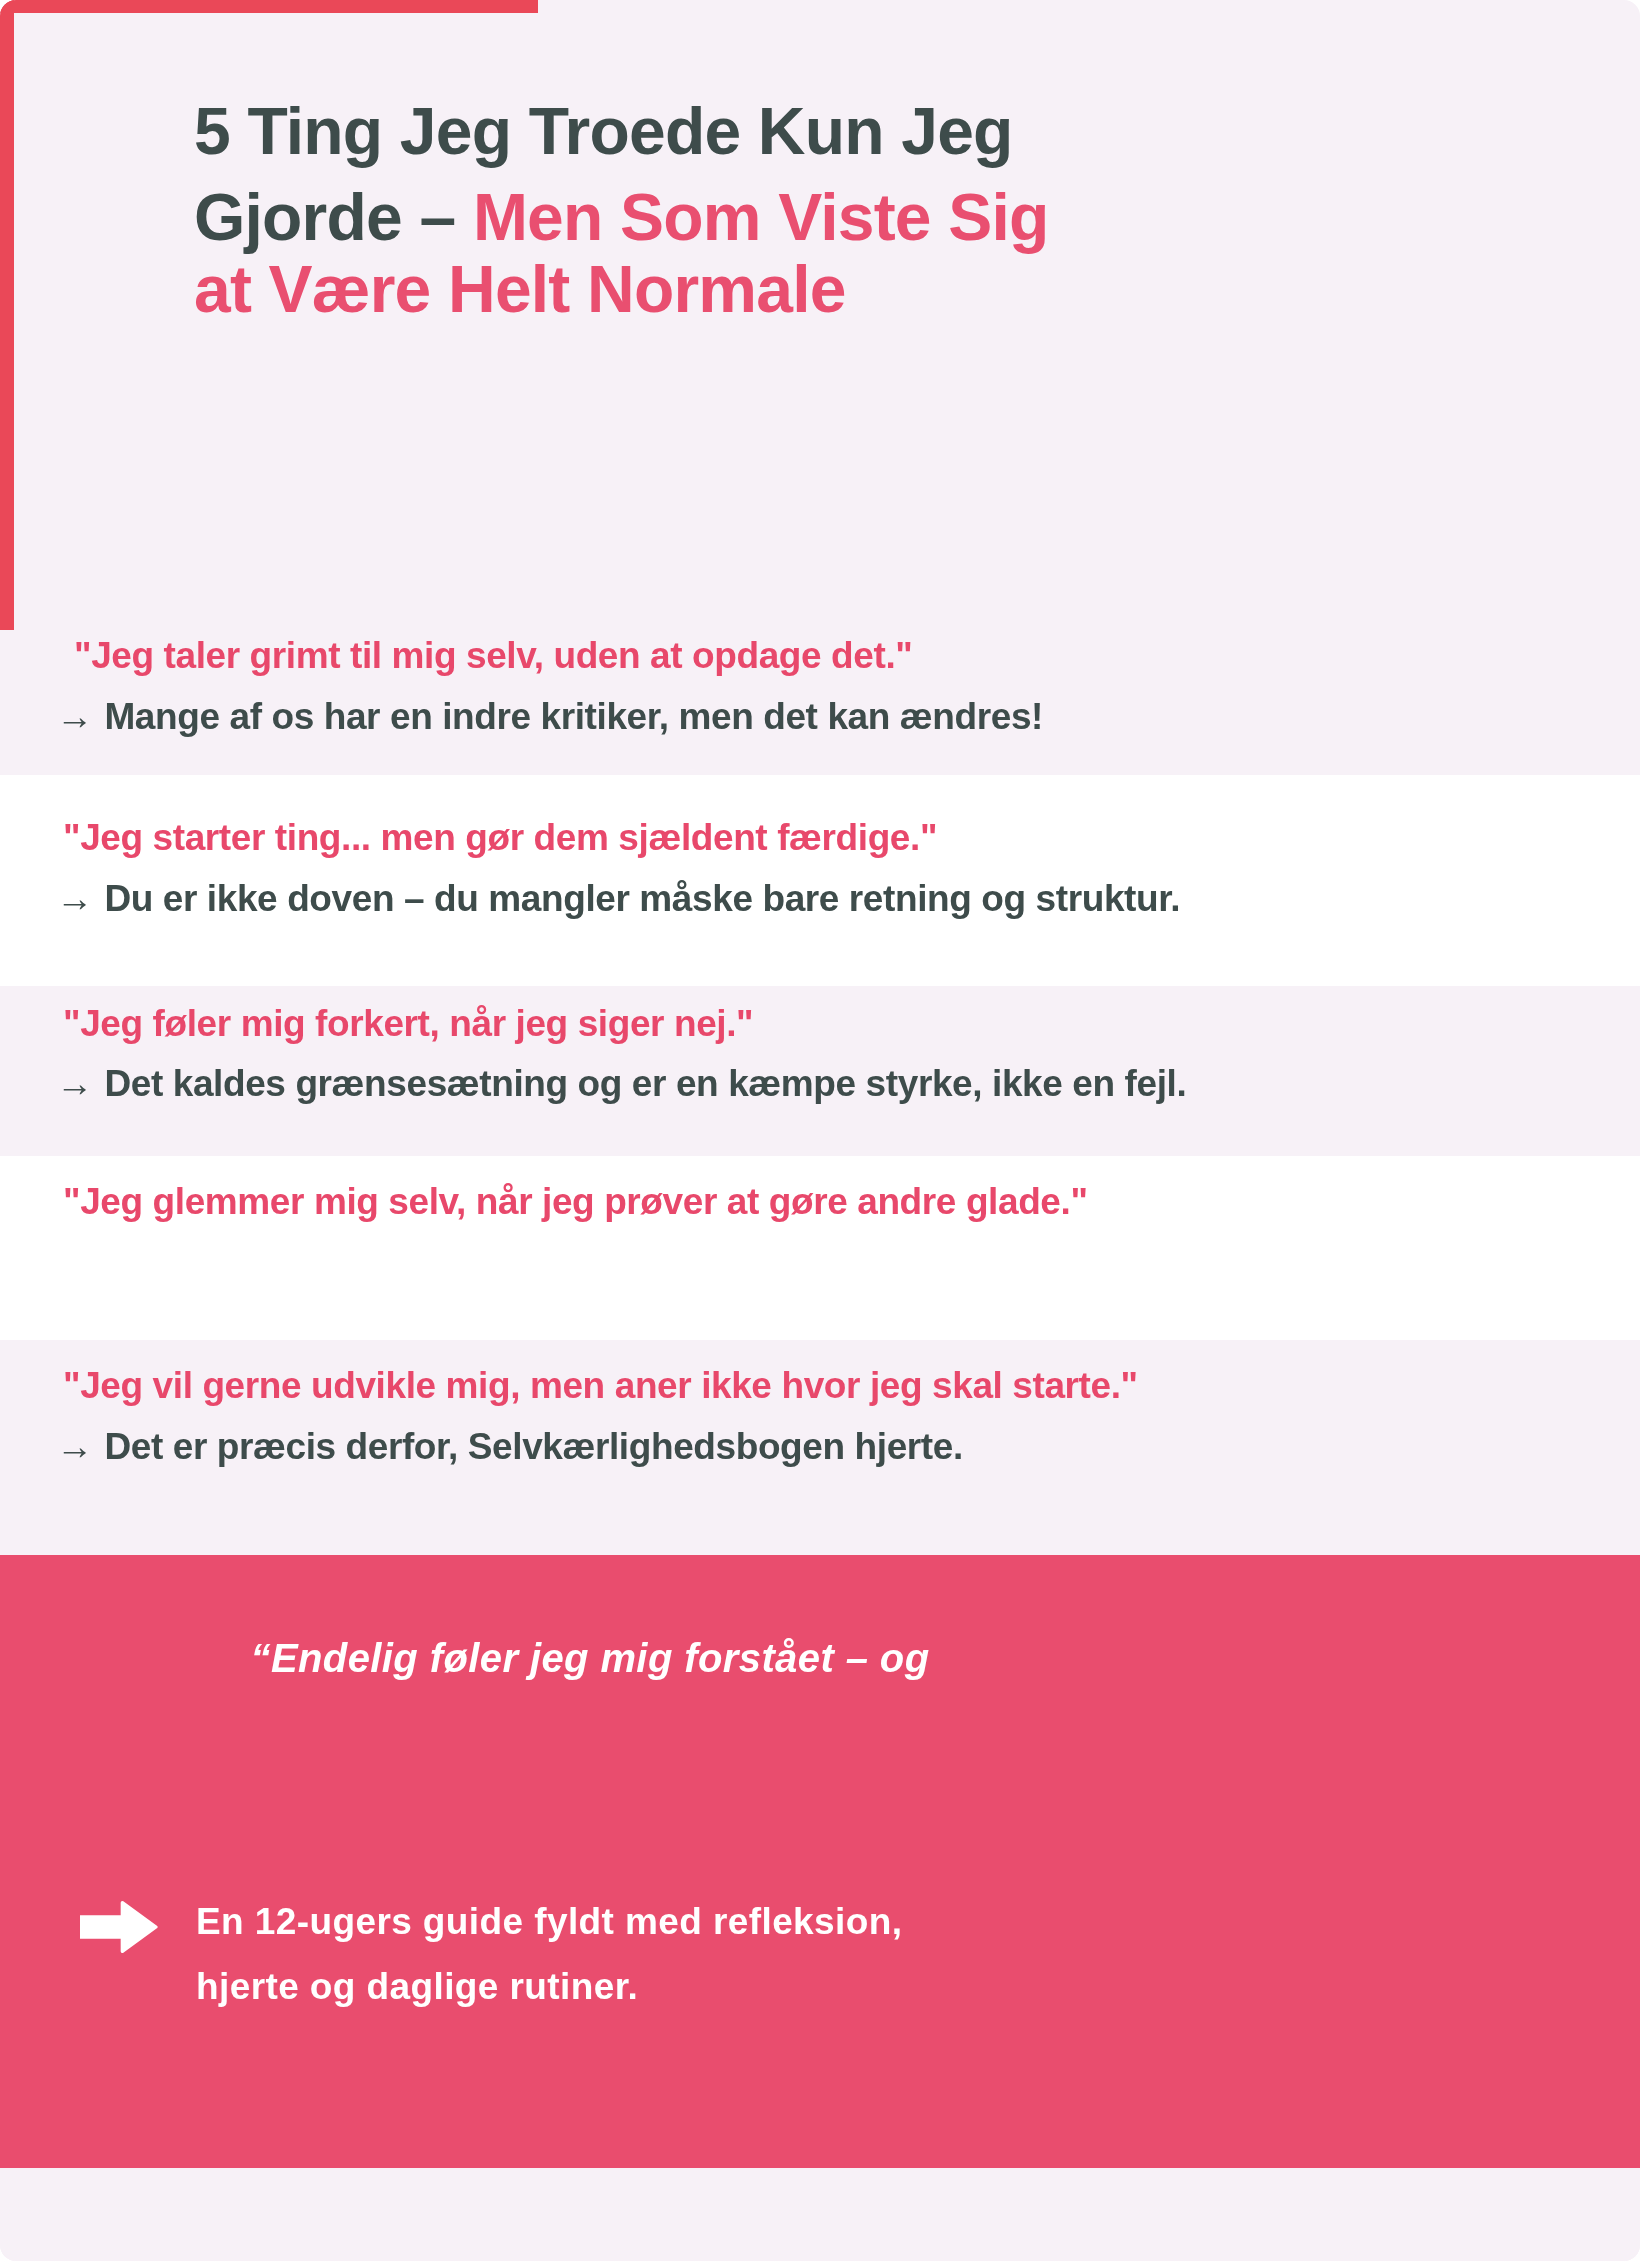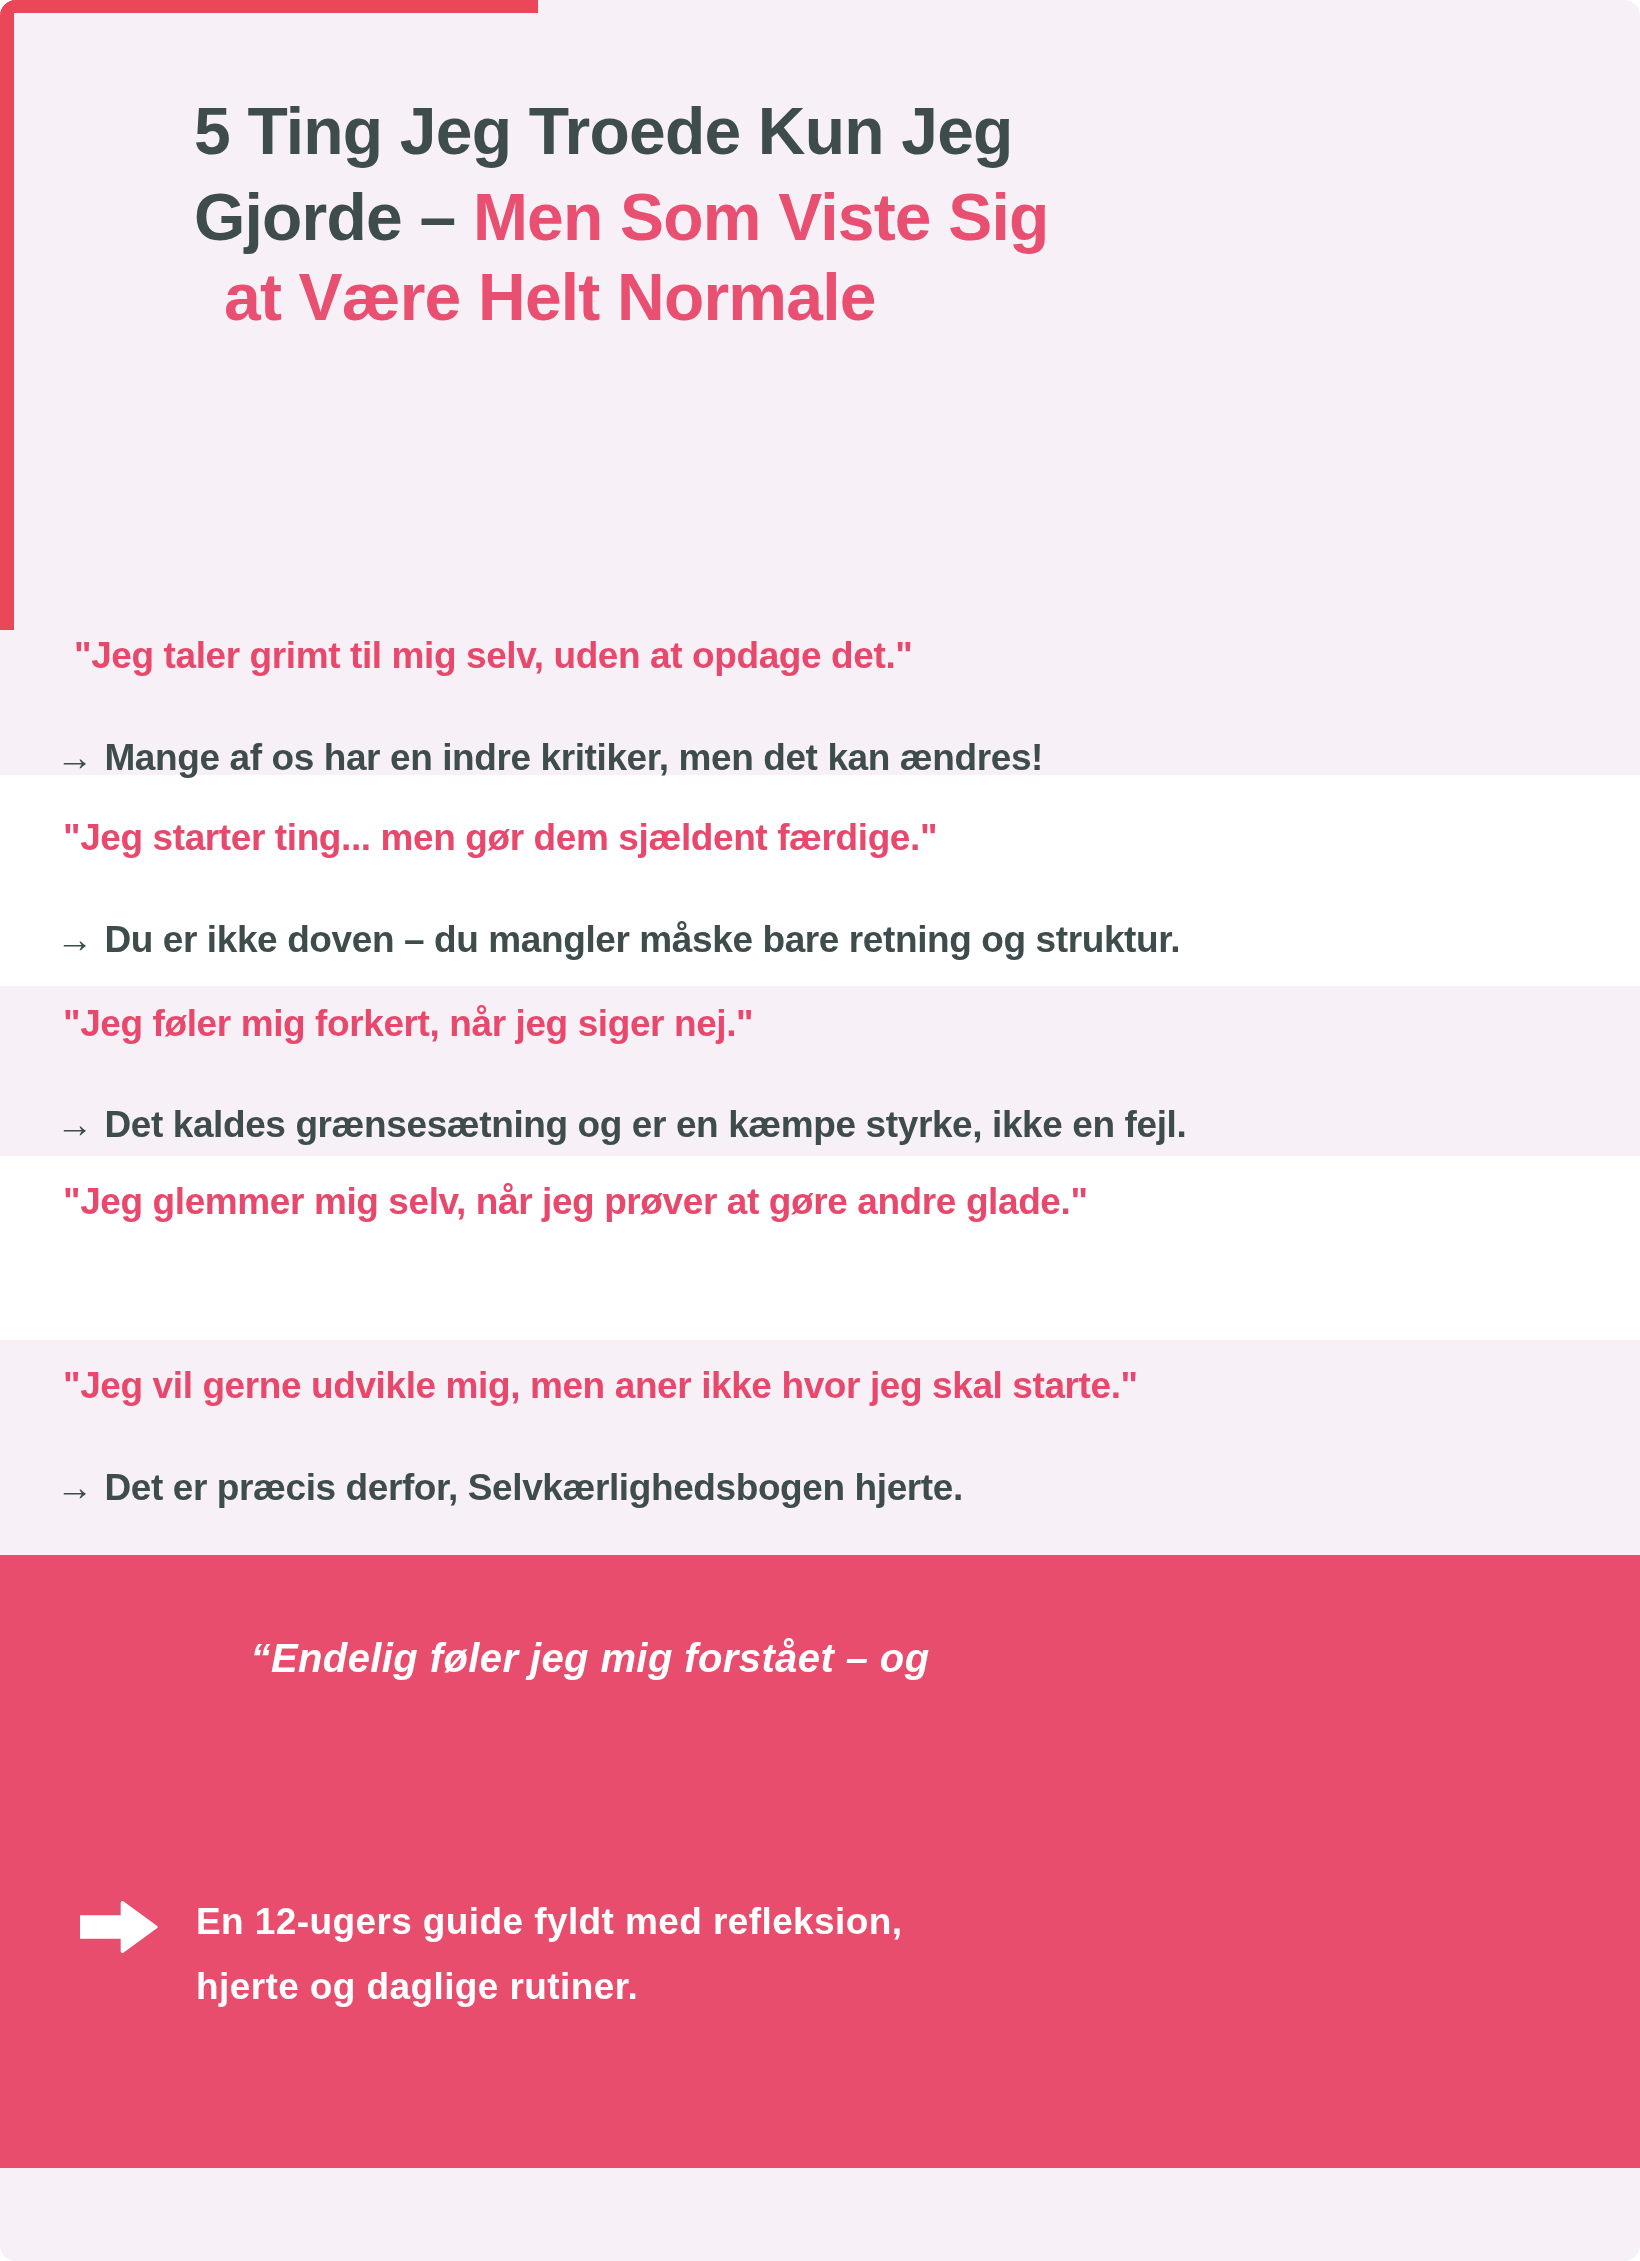--- a/index.html
+++ b/index.html
@@ -19,33 +19,33 @@
   .band{position:absolute;left:0;width:1640px;background:#ffffff;}
   .band.b1{top:775px;height:211px;}
   .band.b2{top:1156px;height:184px;}
 
   
   .title-line{
     position:absolute;left:194px;
     font-size:66px;font-weight:700;line-height:1;
     color:#3e4c4b;letter-spacing:-0.8px;white-space:nowrap;
   }
-  .t1{top:98px;} .t2{top:184px;} .t3{top:264px;margin-left:30px;}
+  .t1{top:98px;} .t2{top:184px;} .t3{top:256px;}
   .accent{color:#e94f70;}
 
   
   .q-quote{
     position:absolute;left:74px;
     font-size:37px;font-weight:700;line-height:1;
     color:#e8486b;white-space:nowrap;letter-spacing:-0.4px;
   }
   .q-resp{
     position:absolute;left:56px;
     font-size:37px;font-weight:700;line-height:1;
-    color:#3e4c4b;white-space:nowrap;letter-spacing:-0.4px;margin-top:41px;
+    color:#3e4c4b;white-space:nowrap;letter-spacing:-0.4px;
   }
   .q-resp .arr{margin-right:11.8px;}
   .r1q{top:637px;} .r1r{top:698px;}
   .r2q{top:819px;} .r2r{top:880px;}
   .r3q{top:1005px;} .r3r{top:1065px;}
   .r4q{top:1183px;} .r4r{top:1244px;}
   .r5q{top:1367px;} .r5r{top:1428px;}
   .q2{left:63px;}
 
   

